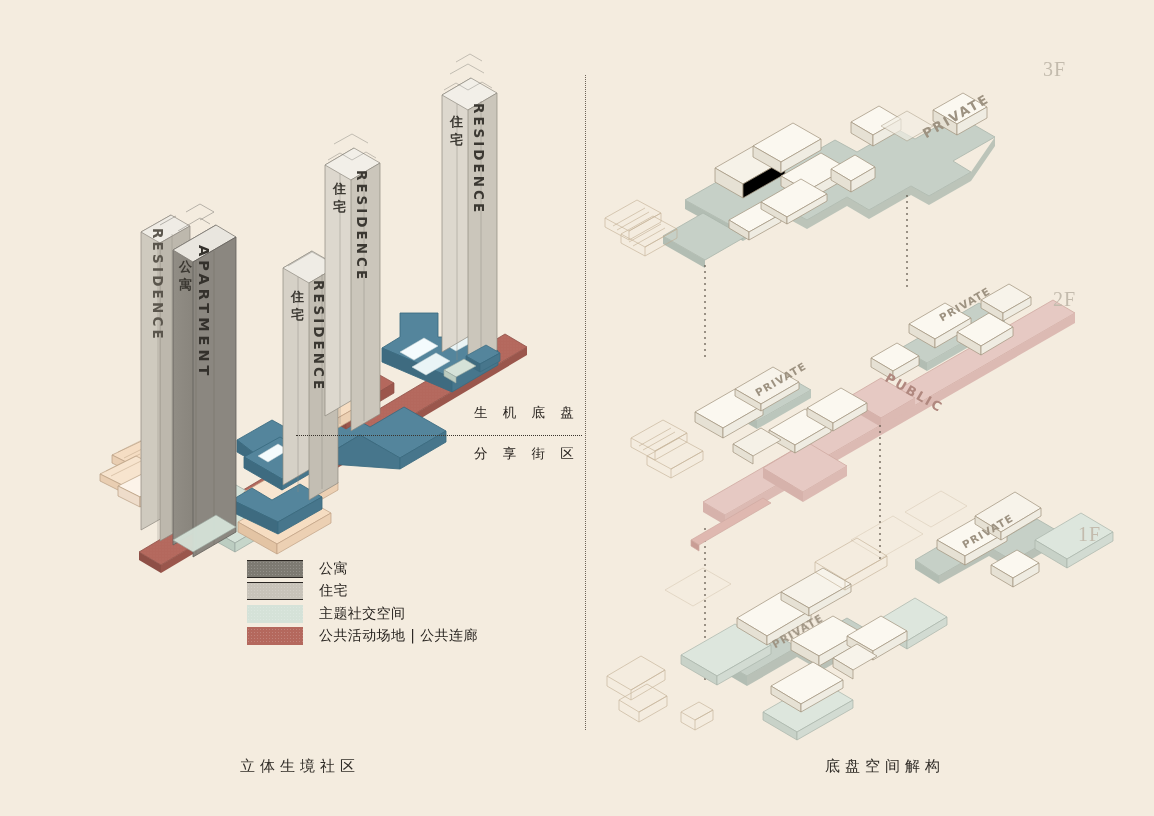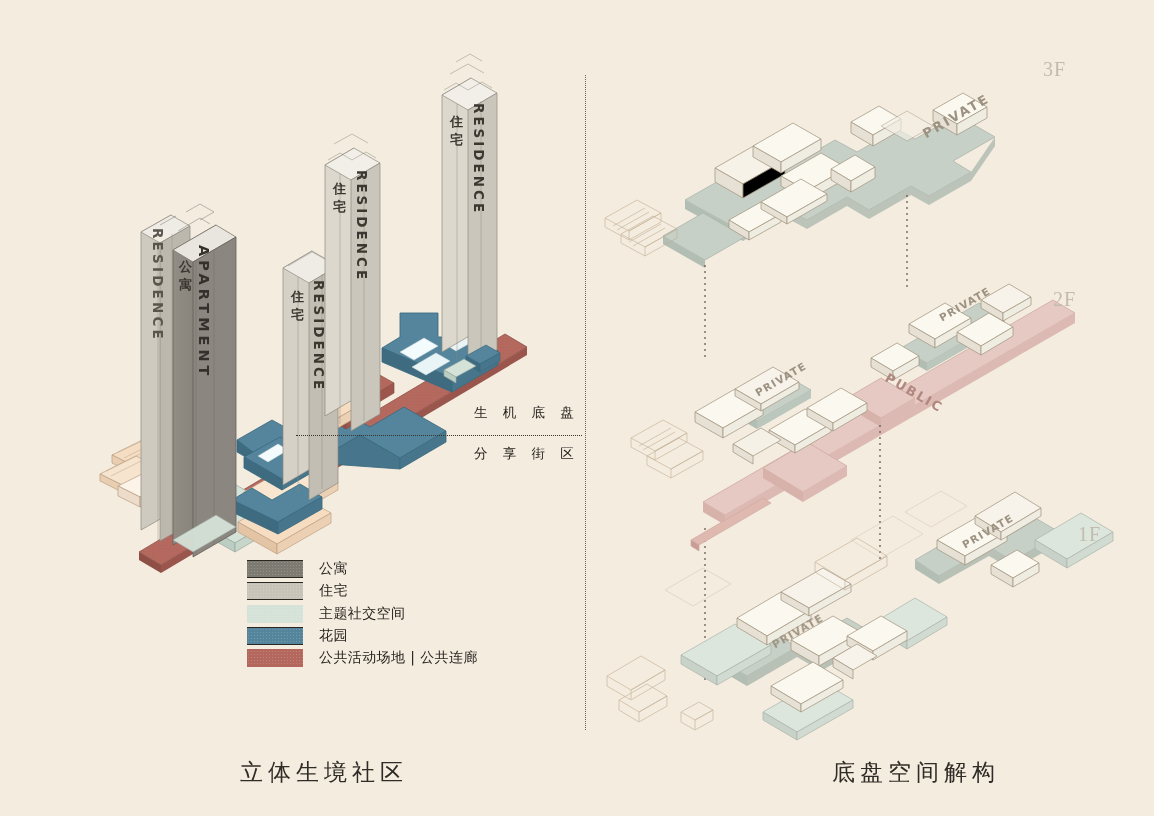--- a/index.html
+++ b/index.html
@@ -36,21 +36,21 @@
   
   #left-panel{position:absolute;left:0;top:0;width:585px;height:816px;}
   #right-panel{position:absolute;left:585px;top:0;width:569px;height:816px;}
 
   .axo{position:absolute;left:0;top:0;width:100%;height:100%;}
 
   
   .caption{
     position:absolute;
     font-family:Liberation Sans, sans-serif;
-    font-size:23px;letter-spacing:5px;color:#2f2b26;
+    font-size:15px;letter-spacing:5px;color:#2f2b26;
     white-space:nowrap;
   }
   #caption-left{left:240px;top:757px;}
   #caption-right{left:822px;top:757px;}
 
   
   .anno{
     position:absolute;white-space:nowrap;
     font-size:13.5px;letter-spacing:5.5px;color:#241f1b;
   }
@@ -331,24 +331,20 @@
     </div>
     <div class="legend-row">
       <span class="swatch" style="background:#c8c3b9;"></span>
       <span class="legend-label">住宅</span>
     </div>
     <div class="legend-row">
       <span class="swatch" style="background:#d5e2d8;border-top-color:transparent;border-bottom-color:transparent;"></span>
       <span class="legend-label">主题社交空间</span>
     </div>
     <div class="legend-row">
-      <span class="swatch" style="background:#54859c;"></span>
-      <span class="legend-label">花园</span>
-    </div>
-    <div class="legend-row">
       <span class="swatch" style="background:#b4685d;border-top-color:transparent;border-bottom-color:transparent;"></span>
       <span class="legend-label">公共活动场地 | 公共连廊</span>
     </div>
   </div>
 
   <div class="caption" id="caption-left">立体生境社区</div>
 </div>
 
 <div class="divider"></div>
 
@@ -596,18 +592,18 @@
 
   <div class="iso-label" style="left:335px;top:128px;transform:rotate(-30deg);font-size:13px;letter-spacing:2px;">PRIVATE</div>
 
   <div class="iso-label" style="left:352px;top:313px;transform:rotate(-30deg);font-size:10.5px;">PRIVATE</div>
   <div class="iso-label pub" style="left:305px;top:370px;transform:rotate(30deg);font-size:13px;letter-spacing:2px;">PUBLIC</div>
   <div class="iso-label" style="left:168px;top:388px;transform:rotate(-30deg);font-size:10.5px;">PRIVATE</div>
 
   <div class="iso-label" style="left:185px;top:640px;transform:rotate(-30deg);font-size:10.5px;">PRIVATE</div>
   <div class="iso-label" style="left:375px;top:540px;transform:rotate(-30deg);font-size:10.5px;">PRIVATE</div>
 
-  <div class="caption" id="caption-right" style="left:247px;top:757px;">底盘空间解构</div>
+  <div class="caption" id="caption-right" style="left:240px;top:757px;">底盘空间解构</div>
 </div>
 
 <div class="floor-label" id="floor-3f">3F</div>
 <div class="floor-label" id="floor-2f">2F</div>
 <div class="floor-label" id="floor-1f">1F</div>
 
 </body></html>

